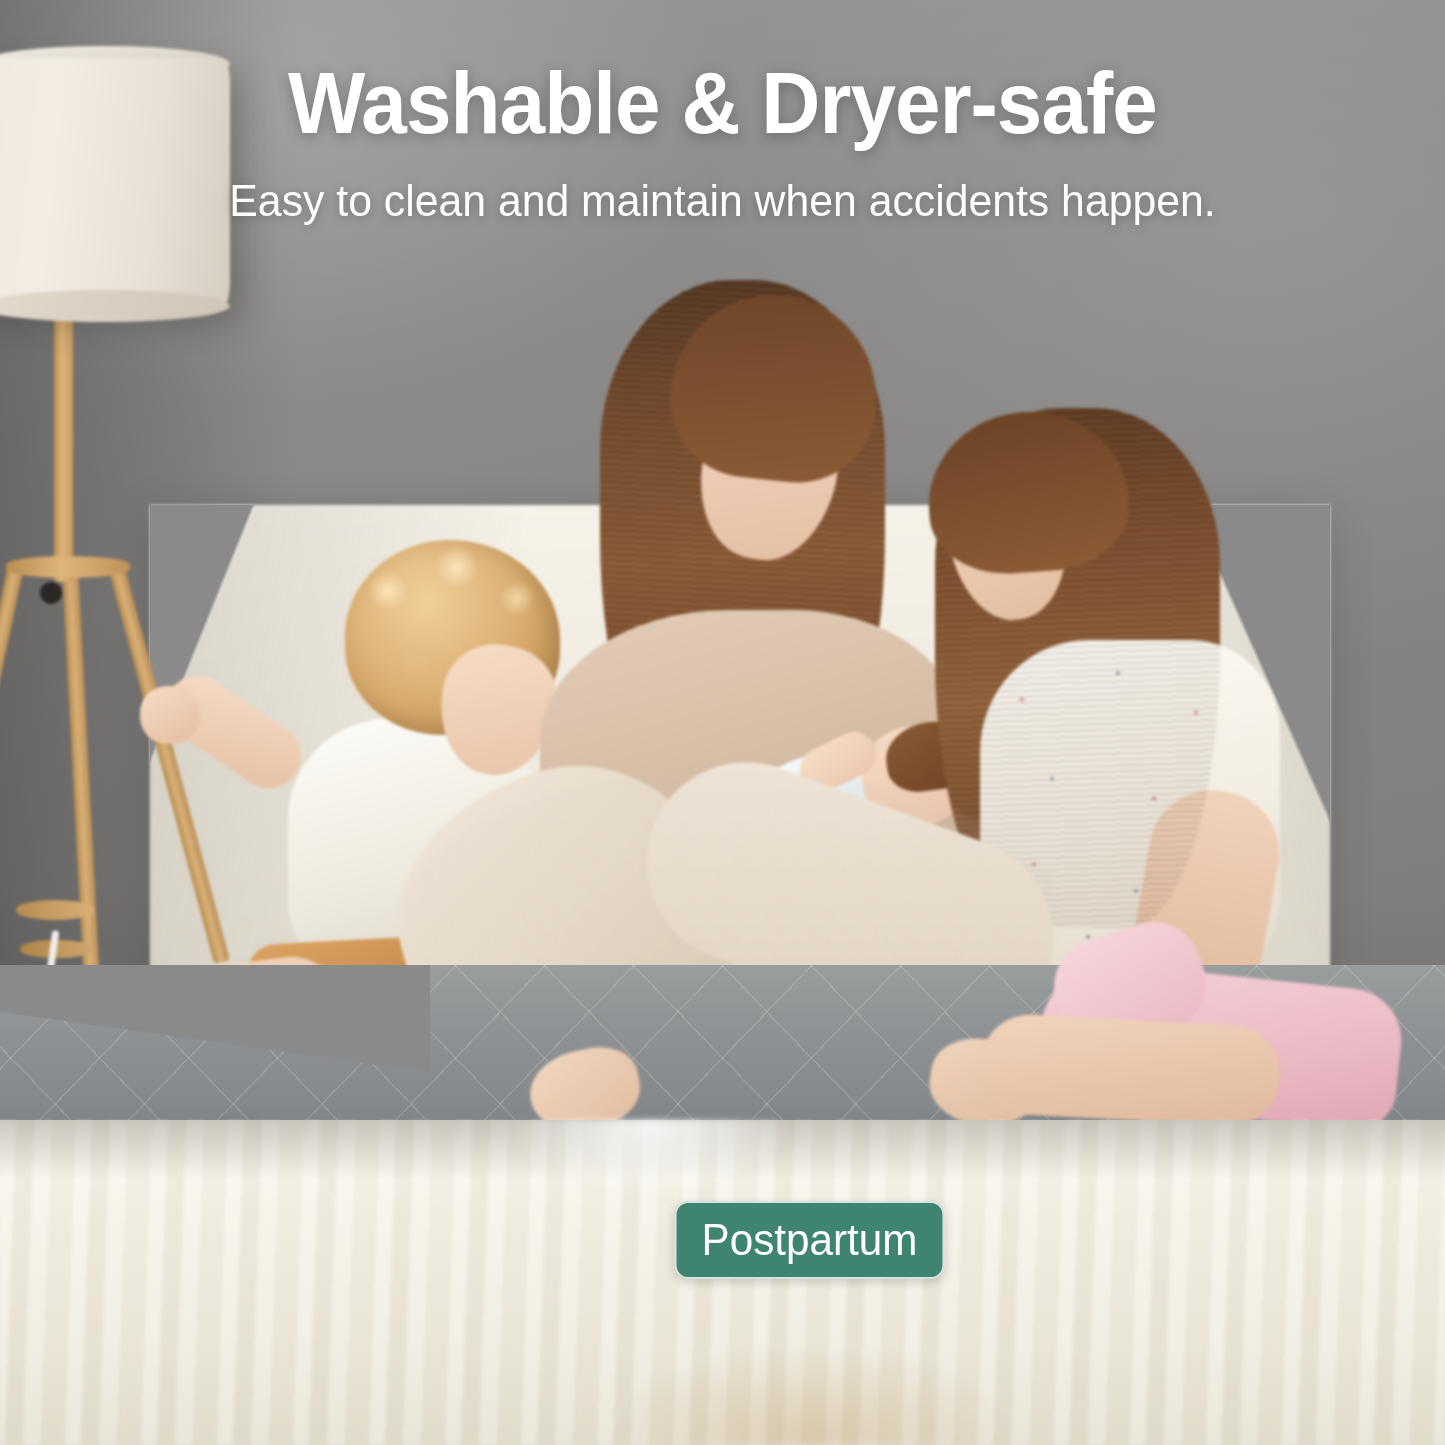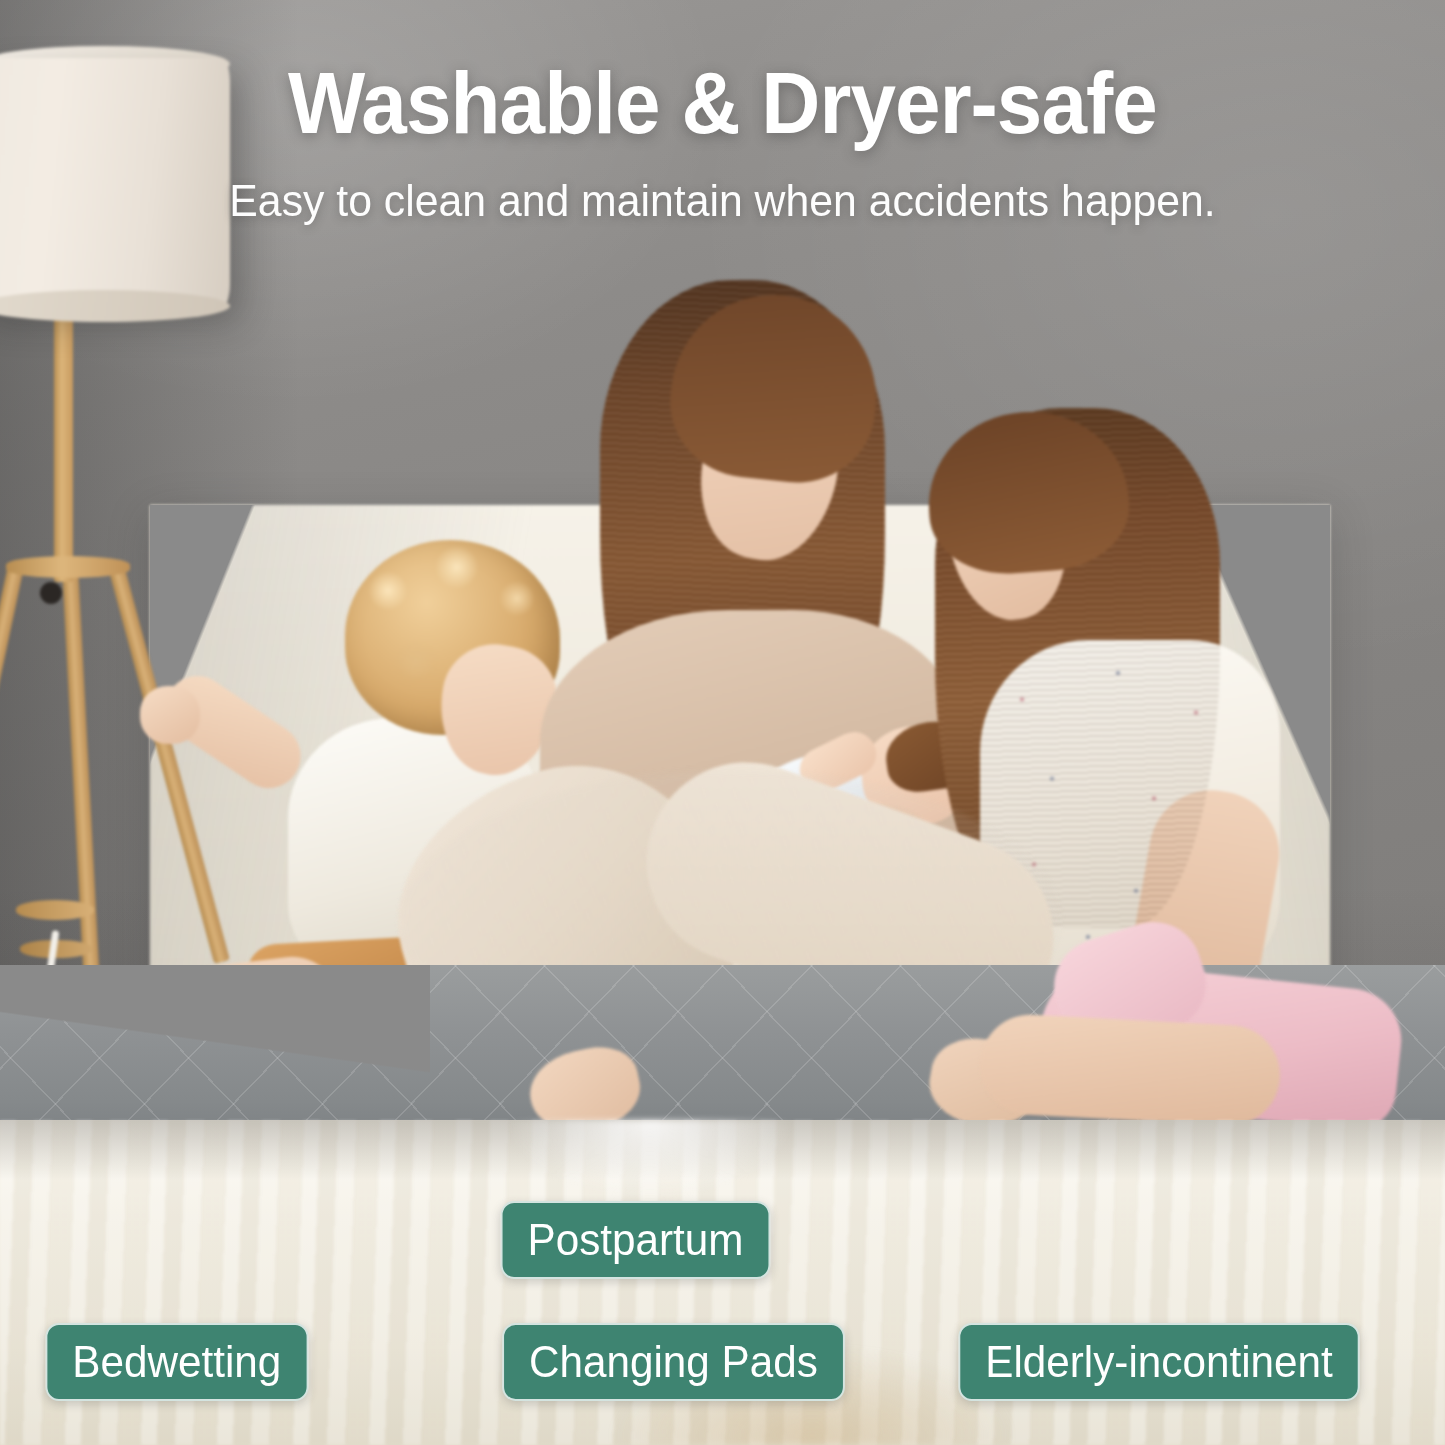--- a/index.html
+++ b/index.html
@@ -439,21 +439,21 @@
     position:absolute; left:0; width:1445px; height:88px;
     display:flex;
     justify-content:center;
     align-items:center;
   }
   .row-1 { top:0; }
   .row-2 { top:122px; }
   .badge-cell {
     width:455px;
     display:flex;
-    justify-content:flex-start;
+    justify-content:flex-end;
   }
   .badge {
     display:inline-flex;
     align-items:center;
     justify-content:center;
     height:78px;
     padding:0 26px;
     background:#3e8471;
     border:2px solid rgba(255,255,255,.78);
     border-radius:14px;
@@ -564,27 +564,16 @@
   <div class="subhead">Easy to clean and maintain when accidents happen.</div>
 
   <div class="badge-grid">
 
     <div class="badge-row row-1">
       <div class="badge-cell">
         <span class="badge">Postpartum</span>
       </div>
     </div>
 
-    <div class="badge-row row-2">
-      <div class="badge-cell">
-        <span class="badge">Bedwetting</span>
-      </div>
-      <div class="badge-cell">
-        <span class="badge">Changing Pads</span>
-      </div>
-      <div class="badge-cell">
-        <span class="badge">Elderly-incontinent</span>
-      </div>
-    </div>
 
   </div>
 
 </div>
 
 </body></html>

